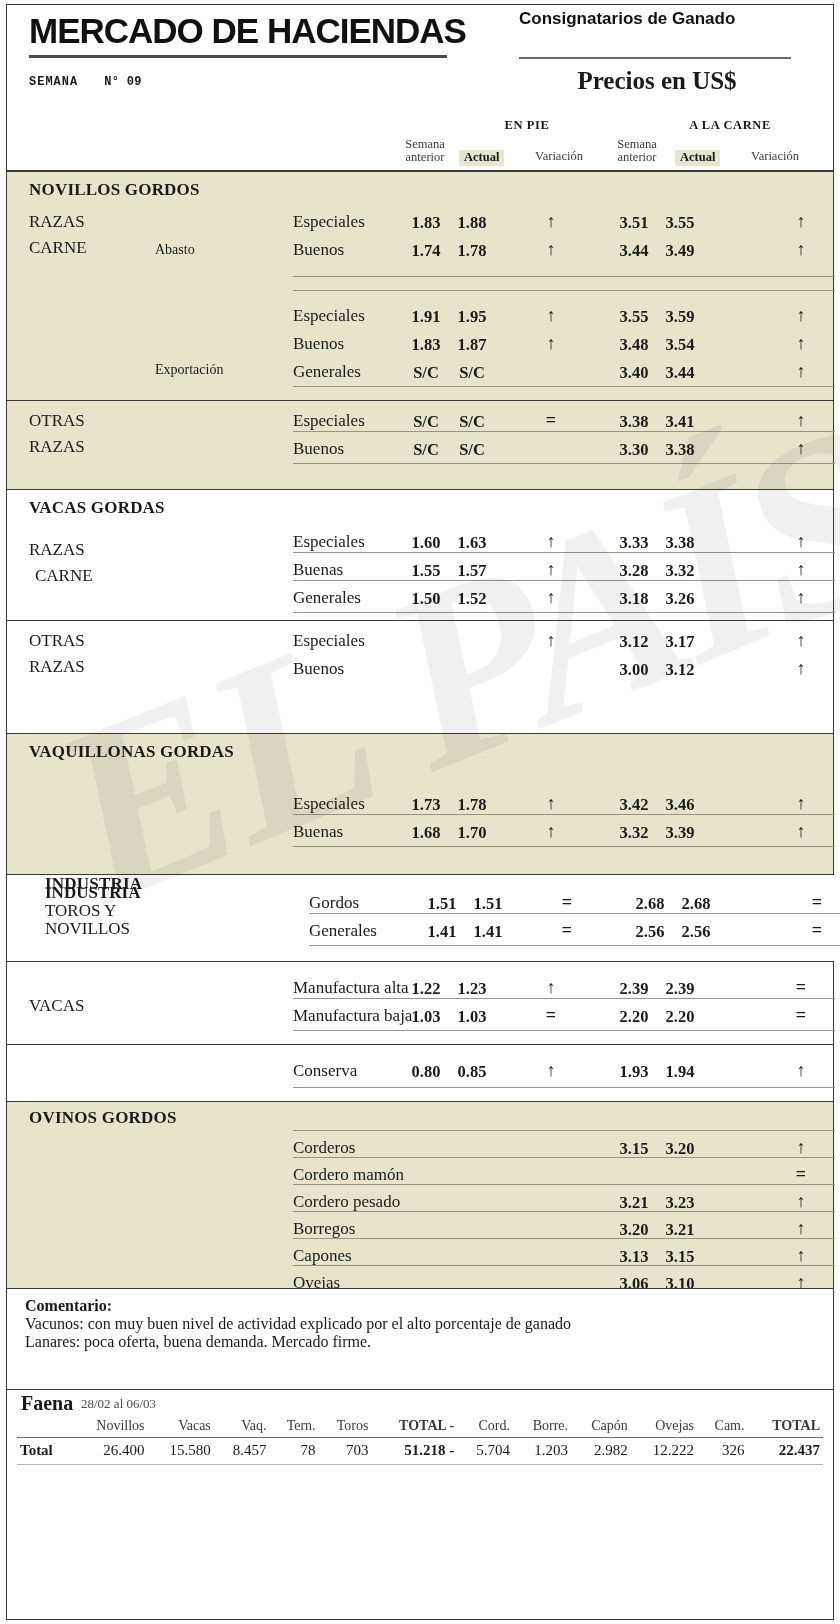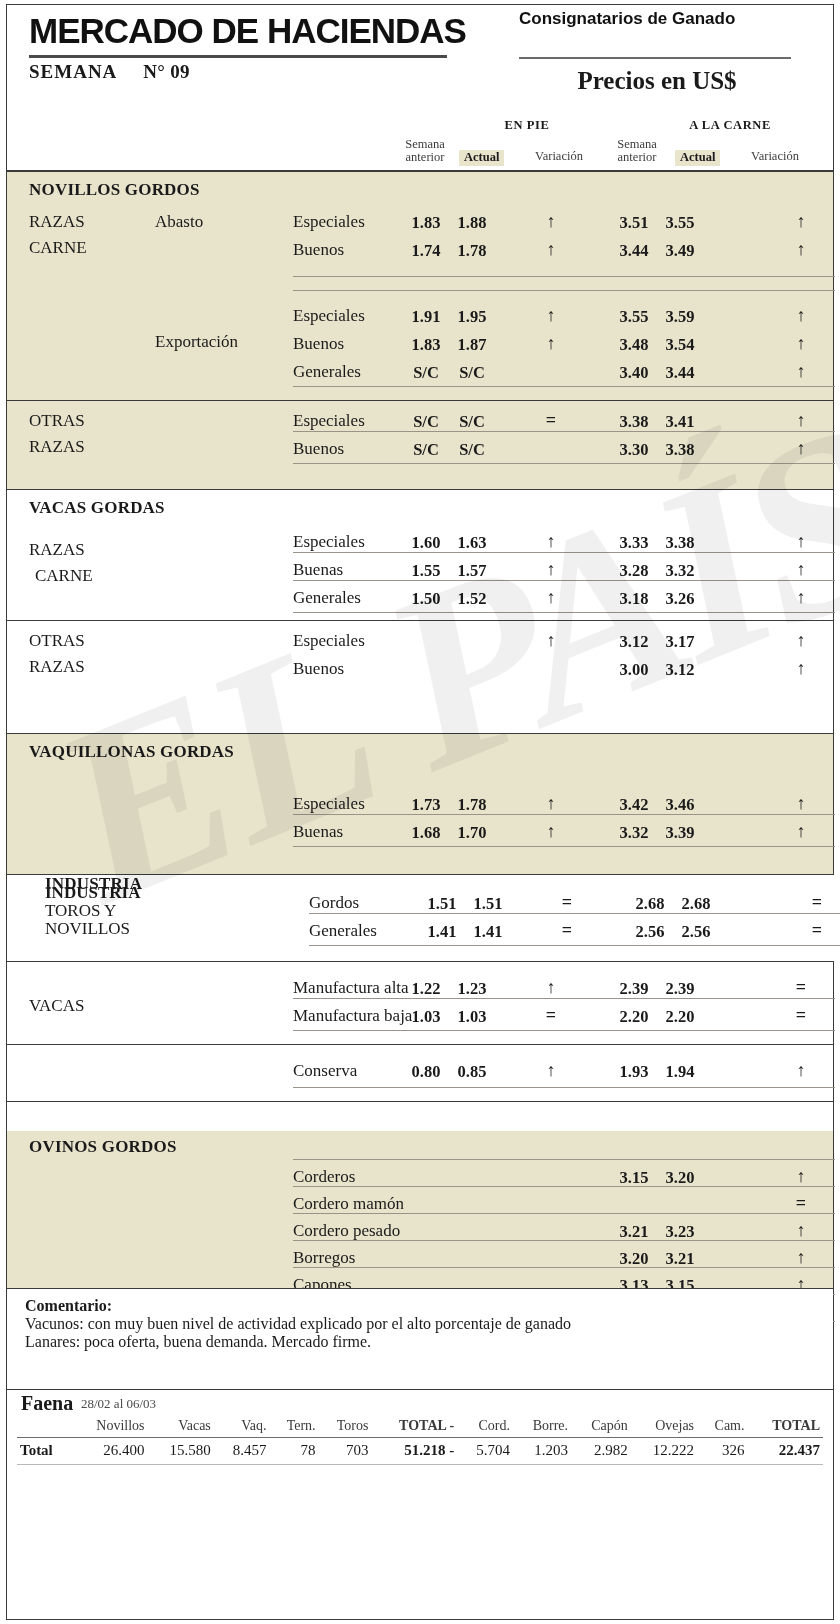--- a/index.html
+++ b/index.html
@@ -37,21 +37,21 @@
     color:#111;
   }
   .title-rule{position:absolute;left:22px;top:50px;width:418px;height:3px;background:#4a4a4a;}
   .assoc{
     position:absolute;left:512px;top:4px;width:300px;
     font-family:"Liberation Sans", sans-serif;
     font-weight:bold;font-size:17px;line-height:1.22;
     color:#111;
   }
   .assoc-rule{position:absolute;left:512px;top:52px;width:272px;height:2px;background:#6a6a6a;}
-  .semana-line{position:absolute;left:22px;top:56px;font-size:19px;font-weight:bold;letter-spacing:.3px;}
+  .semana-line{position:absolute;left:22px;top:70px;font-size:12px;font-weight:bold;letter-spacing:.3px;font-family:Liberation Mono, monospace;}
   .semana-line .lbl{letter-spacing:1px;}
   .semana-line .val{font-weight:bold;padding-left:26px;}
   .periodo-line{position:absolute;left:22px;top:93px;font-size:17px;white-space:nowrap;}
   .periodo-line .lbl{font-weight:bold;}
   .periodo-line .val{font-weight:normal;}
   .precios{
     position:absolute;left:490px;top:62px;width:320px;text-align:center;
     font-weight:bold;font-size:25px;
   }
   .grp-enpie{position:absolute;left:430px;top:113px;width:180px;text-align:center;font-weight:bold;font-size:12.5px;letter-spacing:.6px;}
@@ -67,21 +67,21 @@
   
   .band{position:relative;box-sizing:border-box;}
   .band.beige{background:#e8e3cb;}
   .band.white{background:#ffffff;}
   .sep-dark{height:1px;background:#3a3a3a;}
 
   .sect-title{
     position:absolute;font-weight:bold;font-size:17px;letter-spacing:.2px;white-space:nowrap;
   }
   .lab-left{position:absolute;font-size:17px;white-space:nowrap;}
-  .lab-mid{position:absolute;font-size:17px;white-space:nowrap;}
+  .lab-mid{position:absolute;font-size:14px;white-space:nowrap;margin-top:30px;}
 
   
   .row{position:absolute;left:286px;width:542px;height:28px;}
   .row .cat{position:absolute;left:0;top:2px;font-size:17px;white-space:nowrap;}
   .row .p1 {position:absolute;left:110px;width:46px;top:3px;text-align:center;font-weight:bold;font-size:16.5px;}
   .row .p2 {position:absolute;left:156px;width:46px;top:3px;text-align:center;font-weight:bold;font-size:16.5px;}
   .row .v1 {position:absolute;left:238px;width:40px;top:1px;text-align:center;font-size:18px;font-weight:bold;}
   .row .p3 {position:absolute;left:318px;width:46px;top:3px;text-align:center;font-weight:bold;font-size:16.5px;}
   .row .p4 {position:absolute;left:364px;width:46px;top:3px;text-align:center;font-weight:bold;font-size:16.5px;}
   .row .v2 {position:absolute;left:488px;width:40px;top:1px;text-align:center;font-size:18px;font-weight:bold;}
@@ -361,21 +361,21 @@
           <div class="p1">0.80</div>
           <div class="p2">0.85</div>
           <div class="v1">↑</div>
           <div class="p3">1.93</div>
           <div class="p4">1.94</div>
           <div class="v2">↑</div>
         </div>
         <div class="rule" style="top: 42px;"></div>
       </div>
       <div class="sep-dark" style="position: absolute; left: 0px; top: 930px; width: 826px;"></div>
-      <div class="band beige" style="position: absolute; left: 0px; top: 931px; width: 826px; height: 232px; margin-top: 29px;">
+      <div class="band beige" style="position: absolute; left: 0px; top: 931px; width: 826px; height: 232px;">
         <div class="sect-title" style="left: 22px; top: 6px;">OVINOS GORDOS</div>
         <div class="row ov" style="top: 34px;">
           <div class="cat">Corderos</div>
           <div class="p1"></div>
           <div class="p2"></div>
           <div class="v1"></div>
           <div class="p3">3.15</div>
           <div class="p4">3.20</div>
           <div class="v2">↑</div>
         </div>

